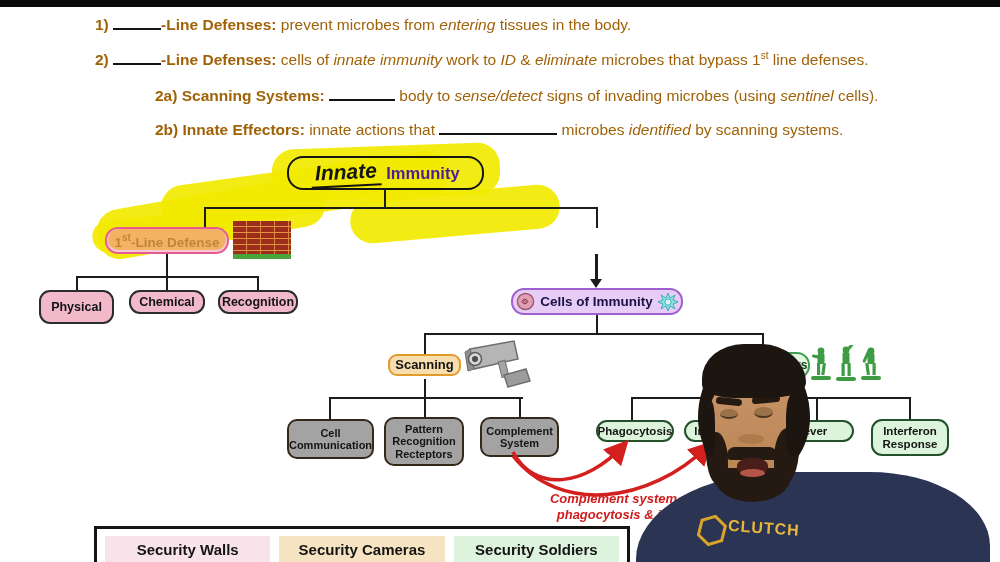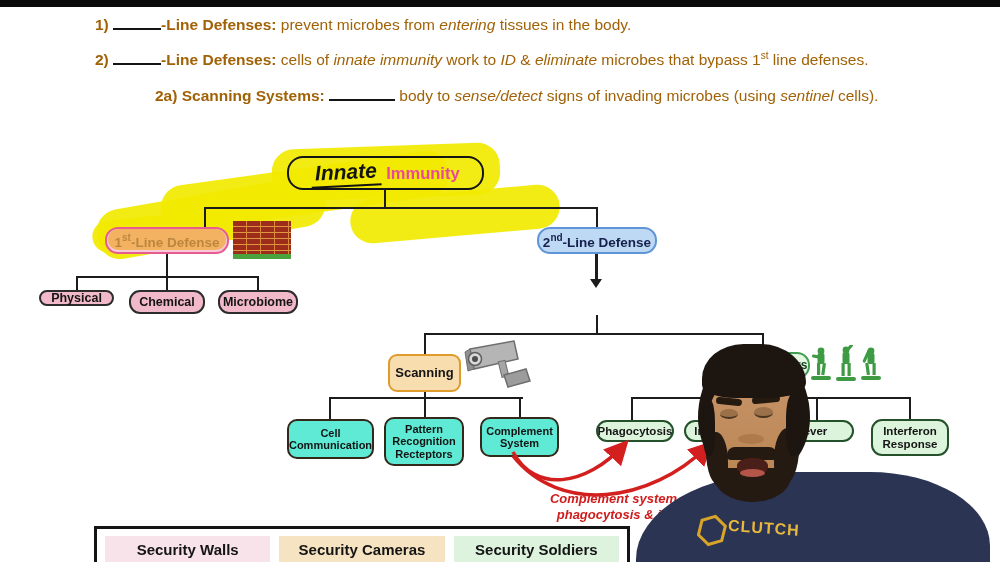--- a/index.html
+++ b/index.html
@@ -21,21 +21,21 @@
   
   .hl{position:absolute;background:#f2ea00;opacity:.92;z-index:1;border-radius:22px;}
   
   .node{position:absolute;display:flex;align-items:center;justify-content:center;
         font-weight:bold;text-align:center;z-index:4;box-sizing:border-box;line-height:1.12;}
   .rootbox{border:2.5px solid #151515;border-radius:16px;background:transparent;}
   .pinkbox{background:#f8c9d9;border:2.5px solid #e75c8e;border-radius:13px;color:#201a4a;font-size:13.5px;}
   .bluebox{background:#bdd9f3;border:2.5px solid #5f95d8;border-radius:13px;color:#17204d;font-size:13.5px;}
   .purplebox{background:#e7cdf6;border:2.5px solid #a05fd0;border-radius:13px;color:#1b1145;font-size:13.5px;gap:5px;}
   .pinkpill{background:#f2b9cb;border:2px solid #2c2c2c;border-radius:11px;font-size:12.5px;color:#141414;}
-  .tanpill{background:#5eead4;border:2px solid #33281a;border-radius:10px;font-size:11px;color:#141414;padding:18px;}
+  .tanpill{background:#a3a3a3;border:2px solid #33281a;border-radius:10px;font-size:11px;color:#141414;padding:18px;}
   .scanbox{background:#f8ddae;border:2.5px solid #e09b2d;border-radius:9px;font-size:13px;color:#141414;}
   .greenpill{background:#dcf3dc;border:2px solid #24512a;border-radius:11px;font-size:11.5px;color:#141414;padding:1px 3px;}
   .effbox{background:#e2f6e2;border:2.5px solid #3f9e4f;border-radius:13px;font-size:12px;color:#143c1e;}
   
   #annot{left:528px;top:491px;width:215px;text-align:center;color:#cf1d1d;
          font-style:italic;font-weight:bold;font-size:13px;line-height:1.25;z-index:4;}
   
   #sectable{left:94px;top:526px;width:536px;height:40px;border:3px solid #141414;border-bottom:none;
             background:#fff;z-index:5;display:flex;gap:9px;padding:7px 8px 0 8px;box-sizing:border-box;}
   .seccell{flex:1;height:40px;display:flex;justify-content:center;padding-top:5px;
@@ -66,21 +66,21 @@
   #eyeR{left:754px;top:407px;width:19px;height:9px;background:#9a7148;border-radius:50%;border-bottom:2px solid #4a3524;}
   #nose{left:738px;top:434px;width:26px;height:10px;background:#a06a3d88;border-radius:50%;}
   #stache{left:727px;top:447px;width:50px;height:13px;background:#241a12;border-radius:8px 8px 4px 4px;}
   #mouth{left:737px;top:458px;width:31px;height:17px;background:#4a1f19;border-radius:45%;}
   #lip{left:740px;top:469px;width:25px;height:8px;background:#b35548;border-radius:50%;}
   #shirt-text{left:728px;top:520px;width:90px;color:#e8b83a;font-weight:bold;font-size:16px;
               letter-spacing:1px;transform:rotate(4deg);font-family:"Liberation Sans",sans-serif;}
   
   .handw{font-weight:bold;font-style:italic;font-size:21px;transform:rotate(-3deg);
          border-bottom:2.5px solid #141414;padding:0 4px 1px 4px;margin-right:5px;color:#141414;}
-  .rootprint{font-weight:bold;font-size:16.5px;color:#ec4899;}
+  .rootprint{font-weight:bold;font-size:16.5px;color:#4c1d95;}
   
   #wall{left:233px;top:221px;width:58px;height:38px;z-index:4;
         background:
           repeating-linear-gradient(90deg,#0000 0 13px,#d88a3f 13px 14px),
           repeating-linear-gradient(#9e2c1b 0 5px,#e0953f 5px 6px);}
   #grass{left:233px;top:254px;width:58px;height:5px;background:#4aa33c;z-index:5;}
   .arrowhead-down{position:absolute;width:0;height:0;border-left:6px solid transparent;
         border-right:6px solid transparent;border-top:9px solid #1c1c1c;z-index:2;}
 </style>
 </head>
@@ -94,20 +94,23 @@
     <span class="b">1)</span>
     <span class="blank" style="width:48px;"></span><span class="b">-Line Defenses:</span><span> prevent microbes from </span><span class="i">entering</span><span> tissues in the body.</span>
   </div>
   <div class="abs wsline" style="left:95px;top:50px;">
     <span class="b">2)</span>
     <span class="blank" style="width:48px;"></span><span class="b">-Line Defenses:</span><span> cells of </span><span class="i">innate immunity</span><span> work to </span><span class="i">ID</span><span> &amp; </span><span class="i">eliminate</span><span> microbes that bypass 1</span><sup>st</sup><span> line defenses.</span>
   </div>
   <div class="abs wsline" style="left:155px;top:86px;">
     <span class="b">2a) Scanning Systems:</span>
     <span class="blank" style="width:66px;"></span><span> body to </span><span class="iu">sen</span><span class="i">se/detect</span><span> signs of invading microbes (using </span><span class="iu">sen</span><span class="i">tinel</span><span> cells).</span>
+  </div>
+  <div class="abs wsline" style="left:155px;top:120px;">
+    <span class="b">2b) Innate Effectors:</span><span> innate actions that </span><span class="blank" style="width:118px;"></span><span> microbes </span><span class="i">identified</span><span> by scanning systems.</span>
   </div>
 
   <div class="hl" style="left:272px;top:146px;width:228px;height:52px;transform:rotate(-2deg);"></div>
   <div class="hl" style="left:160px;top:168px;width:290px;height:46px;transform:rotate(-8deg);"></div>
   <div class="hl" style="left:96px;top:193px;width:230px;height:50px;transform:rotate(-10deg);"></div>
   <div class="hl" style="left:92px;top:214px;width:160px;height:32px;transform:rotate(-6deg);"></div>
   <div class="hl" style="left:350px;top:192px;width:210px;height:44px;transform:rotate(-5deg);"></div>
   <div class="hl" style="left:108px;top:229px;width:118px;height:21px;background:#f0a93a;opacity:.75;border-radius:10px;z-index:5;"></div>
 
   <div class="vline" style="left:384px;top:189px;height:18px;"></div>
@@ -143,36 +146,44 @@
     <span class="rootprint">Immunity</span>
   </div>
 
   <div class="node pinkbox" style="left:105px;top:227px;width:124px;height:27px;">
     <span><span>1</span><sup>st</sup><span>-Line Defense</span></span>
   </div>
 
   <div class="abs" id="wall"></div>
   <div class="abs" id="grass"></div>
 
-  <div class="node bluebox" style="left:537px;top:227px;width:120px;height:27px;">
-    <span><span>2</span><sup>nd</sup><span>-Line Defense</span></span>
-  </div>
-
-  <div class="node pinkpill" style="left:39px;top:290px;width:75px;height:16px;">
+
+  <div class="node pinkpill" style="left:39px;top:290px;width:75px;height:34px;">
     <span>Physical</span>
   </div>
   <div class="node pinkpill" style="left:129px;top:290px;width:76px;height:24px;">
     <span>Chemical</span>
   </div>
   <div class="node pinkpill" style="left:218px;top:290px;width:80px;height:24px;">
-    <span>Microbiome</span>
-  </div>
-
-
-  <div class="node scanbox" style="left:388px;top:354px;width:73px;height:38px;">
+    <span>Recognition</span>
+  </div>
+
+  <div class="node purplebox" style="left:511px;top:288px;width:172px;height:27px;">
+    <svg width="19" height="19" viewBox="0 0 20 20">
+      <circle cx="10" cy="10" r="8.5" fill="#e0a0b4" stroke="#a05570" stroke-width="1.5"></circle>
+      <path d="M6 10 q2 -4 5 -2 q3 2 0 4 q-3 2 -5 -2z" fill="#c2738e" stroke="#8a3d55" stroke-width="1"></path>
+    </svg>
+    <span>Cells of Immunity</span>
+    <svg width="20" height="20" viewBox="0 0 20 20">
+      <path d="M10 1 L12 6 L17 3 L15 8 L20 10 L15 12 L17 17 L12 14 L10 19 L8 14 L3 17 L5 12 L0 10 L5 8 L3 3 L8 6 Z" fill="#8fe0e0" stroke="#3fb0b8" stroke-width="1"></path>
+      <circle cx="10" cy="10" r="3.2" fill="#d8f4f4" stroke="#3fb0b8" stroke-width="1"></circle>
+    </svg>
+  </div>
+
+  <div class="node scanbox" style="left:388px;top:354px;width:73px;height:22px;">
     <span>Scanning</span>
   </div>
 
   <svg class="abs" style="left:462px;top:339px;z-index:4;" width="70" height="58" viewBox="0 0 70 58">
     <polygon points="8,10 52,2 56,20 12,30" fill="#b5b5b5" stroke="#6e6e6e" stroke-width="1.5"></polygon>
     <polygon points="8,10 12,30 6,32 3,13" fill="#8f8f8f" stroke="#6e6e6e" stroke-width="1"></polygon>
     <circle cx="13" cy="20" r="6.5" fill="#d8d8d8" stroke="#5e5e5e" stroke-width="1.5"></circle>
     <circle cx="13" cy="20" r="3" fill="#4c4c4c"></circle>
     <rect x="38" y="22" width="7" height="16" fill="#a5a5a5" stroke="#6e6e6e" stroke-width="1" transform="rotate(-14 41 30)"></rect>
     <polygon points="42,36 64,30 68,42 46,48" fill="#9c9c9c" stroke="#6e6e6e" stroke-width="1.5"></polygon>

